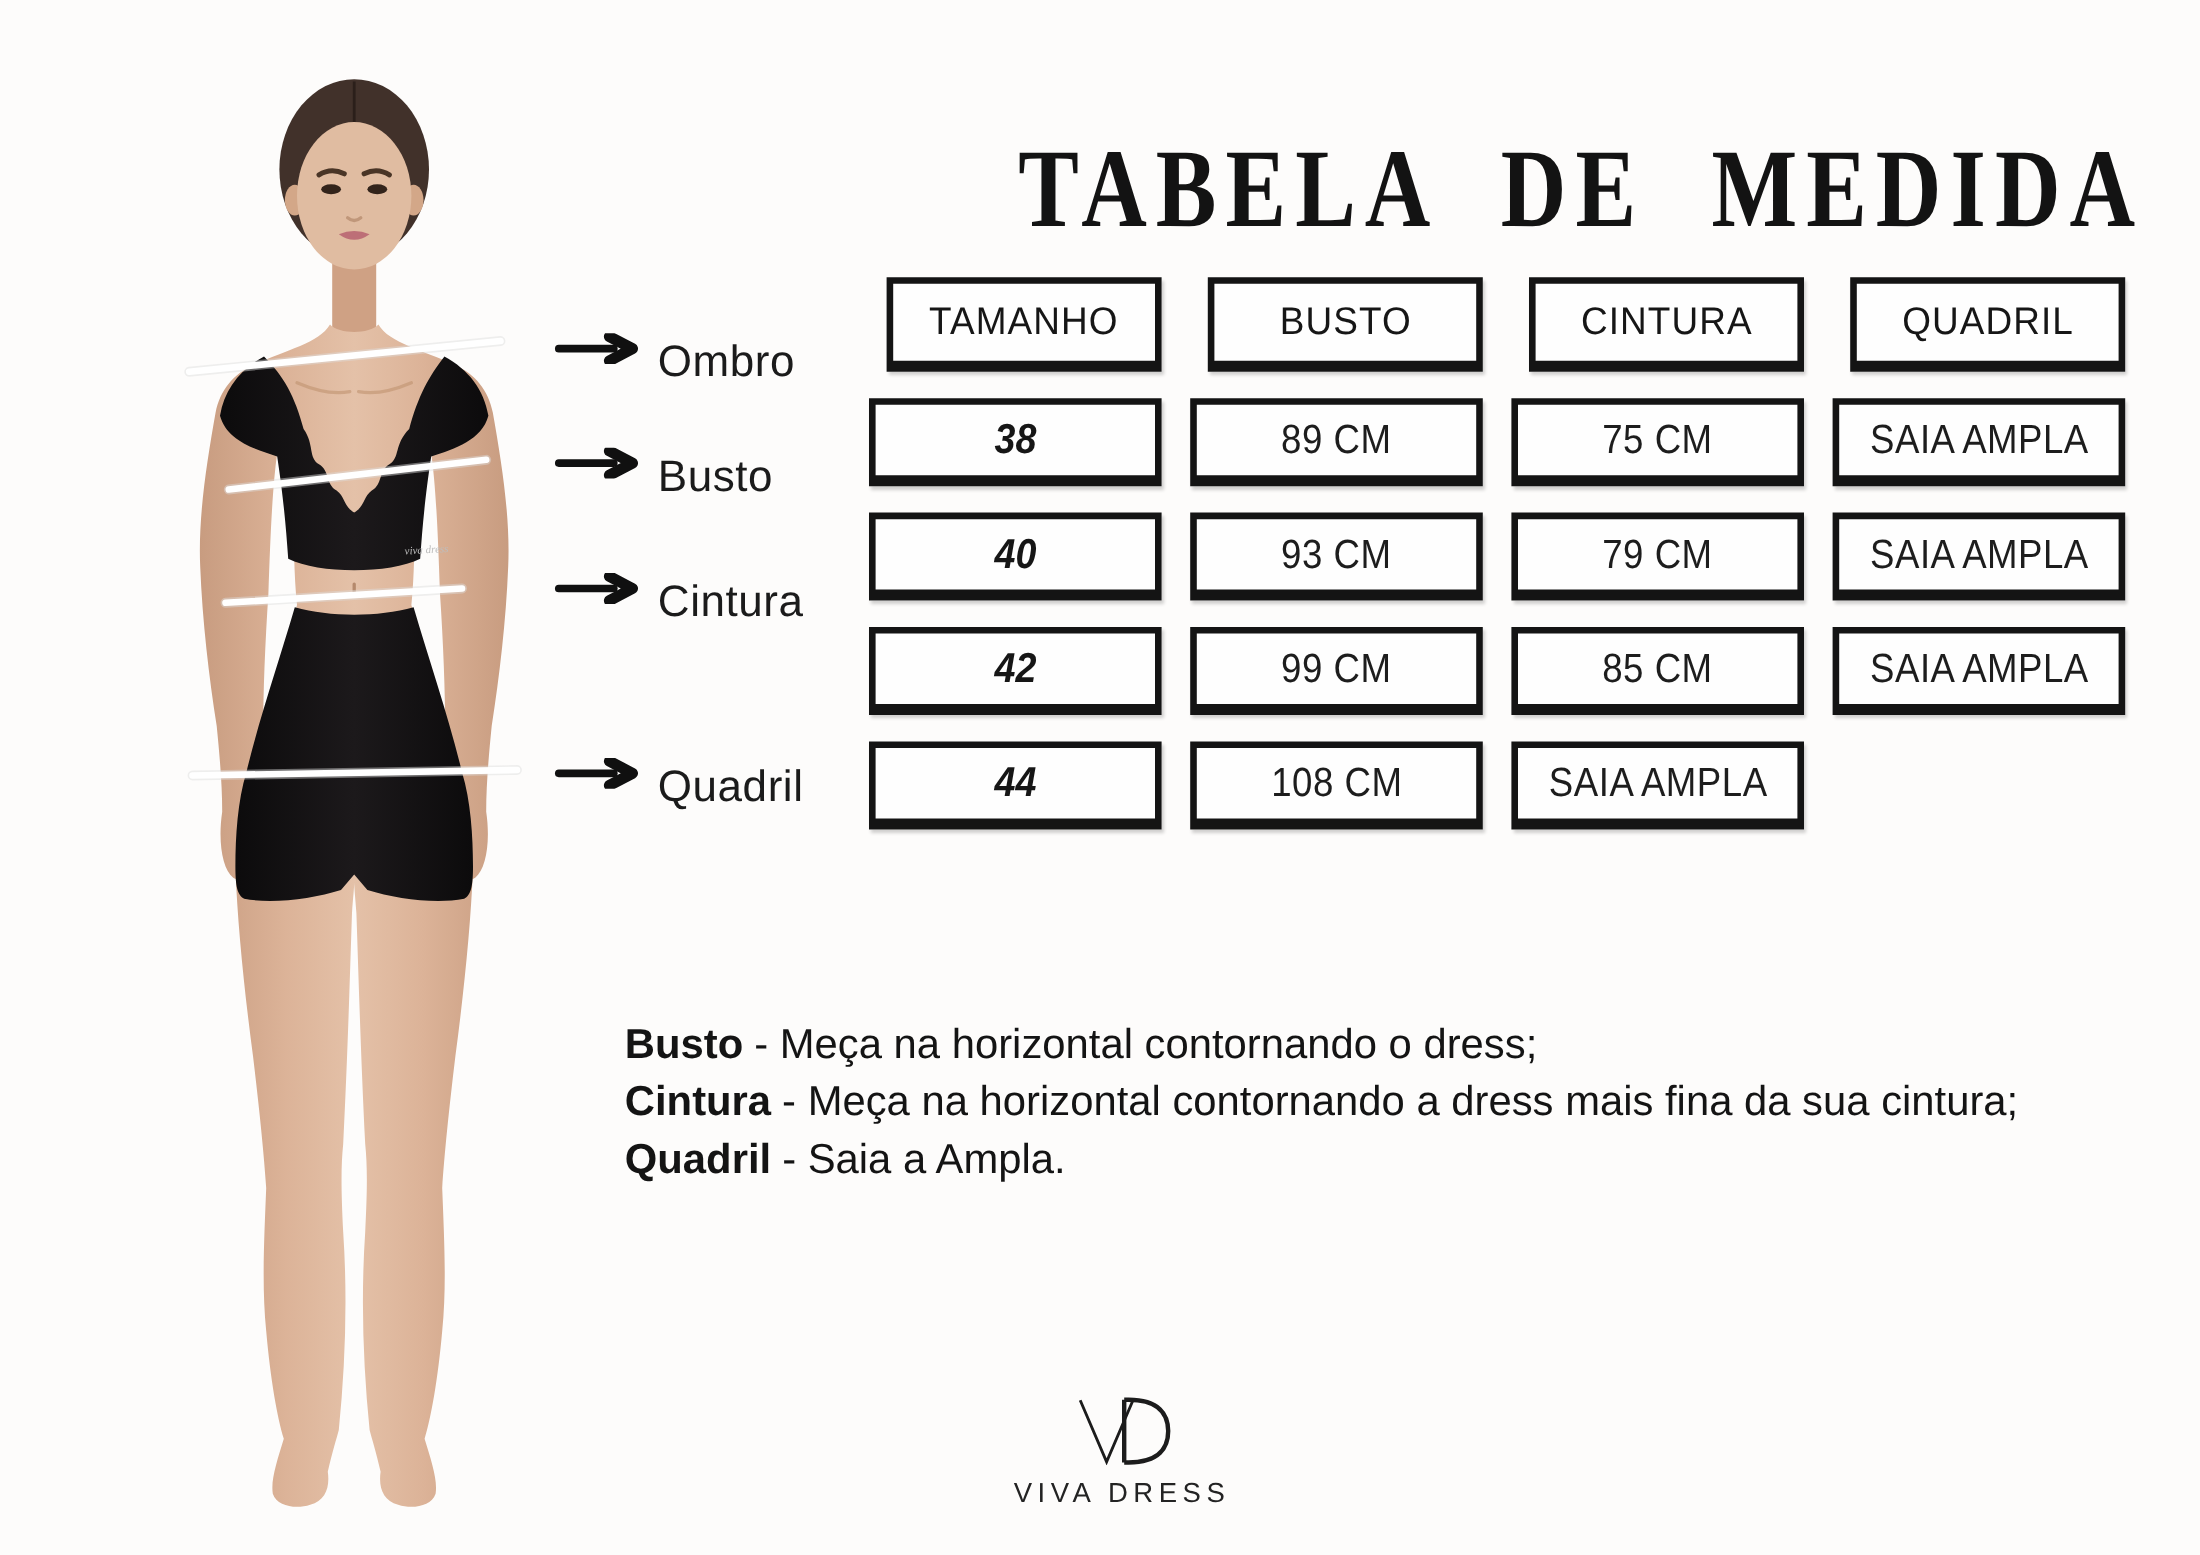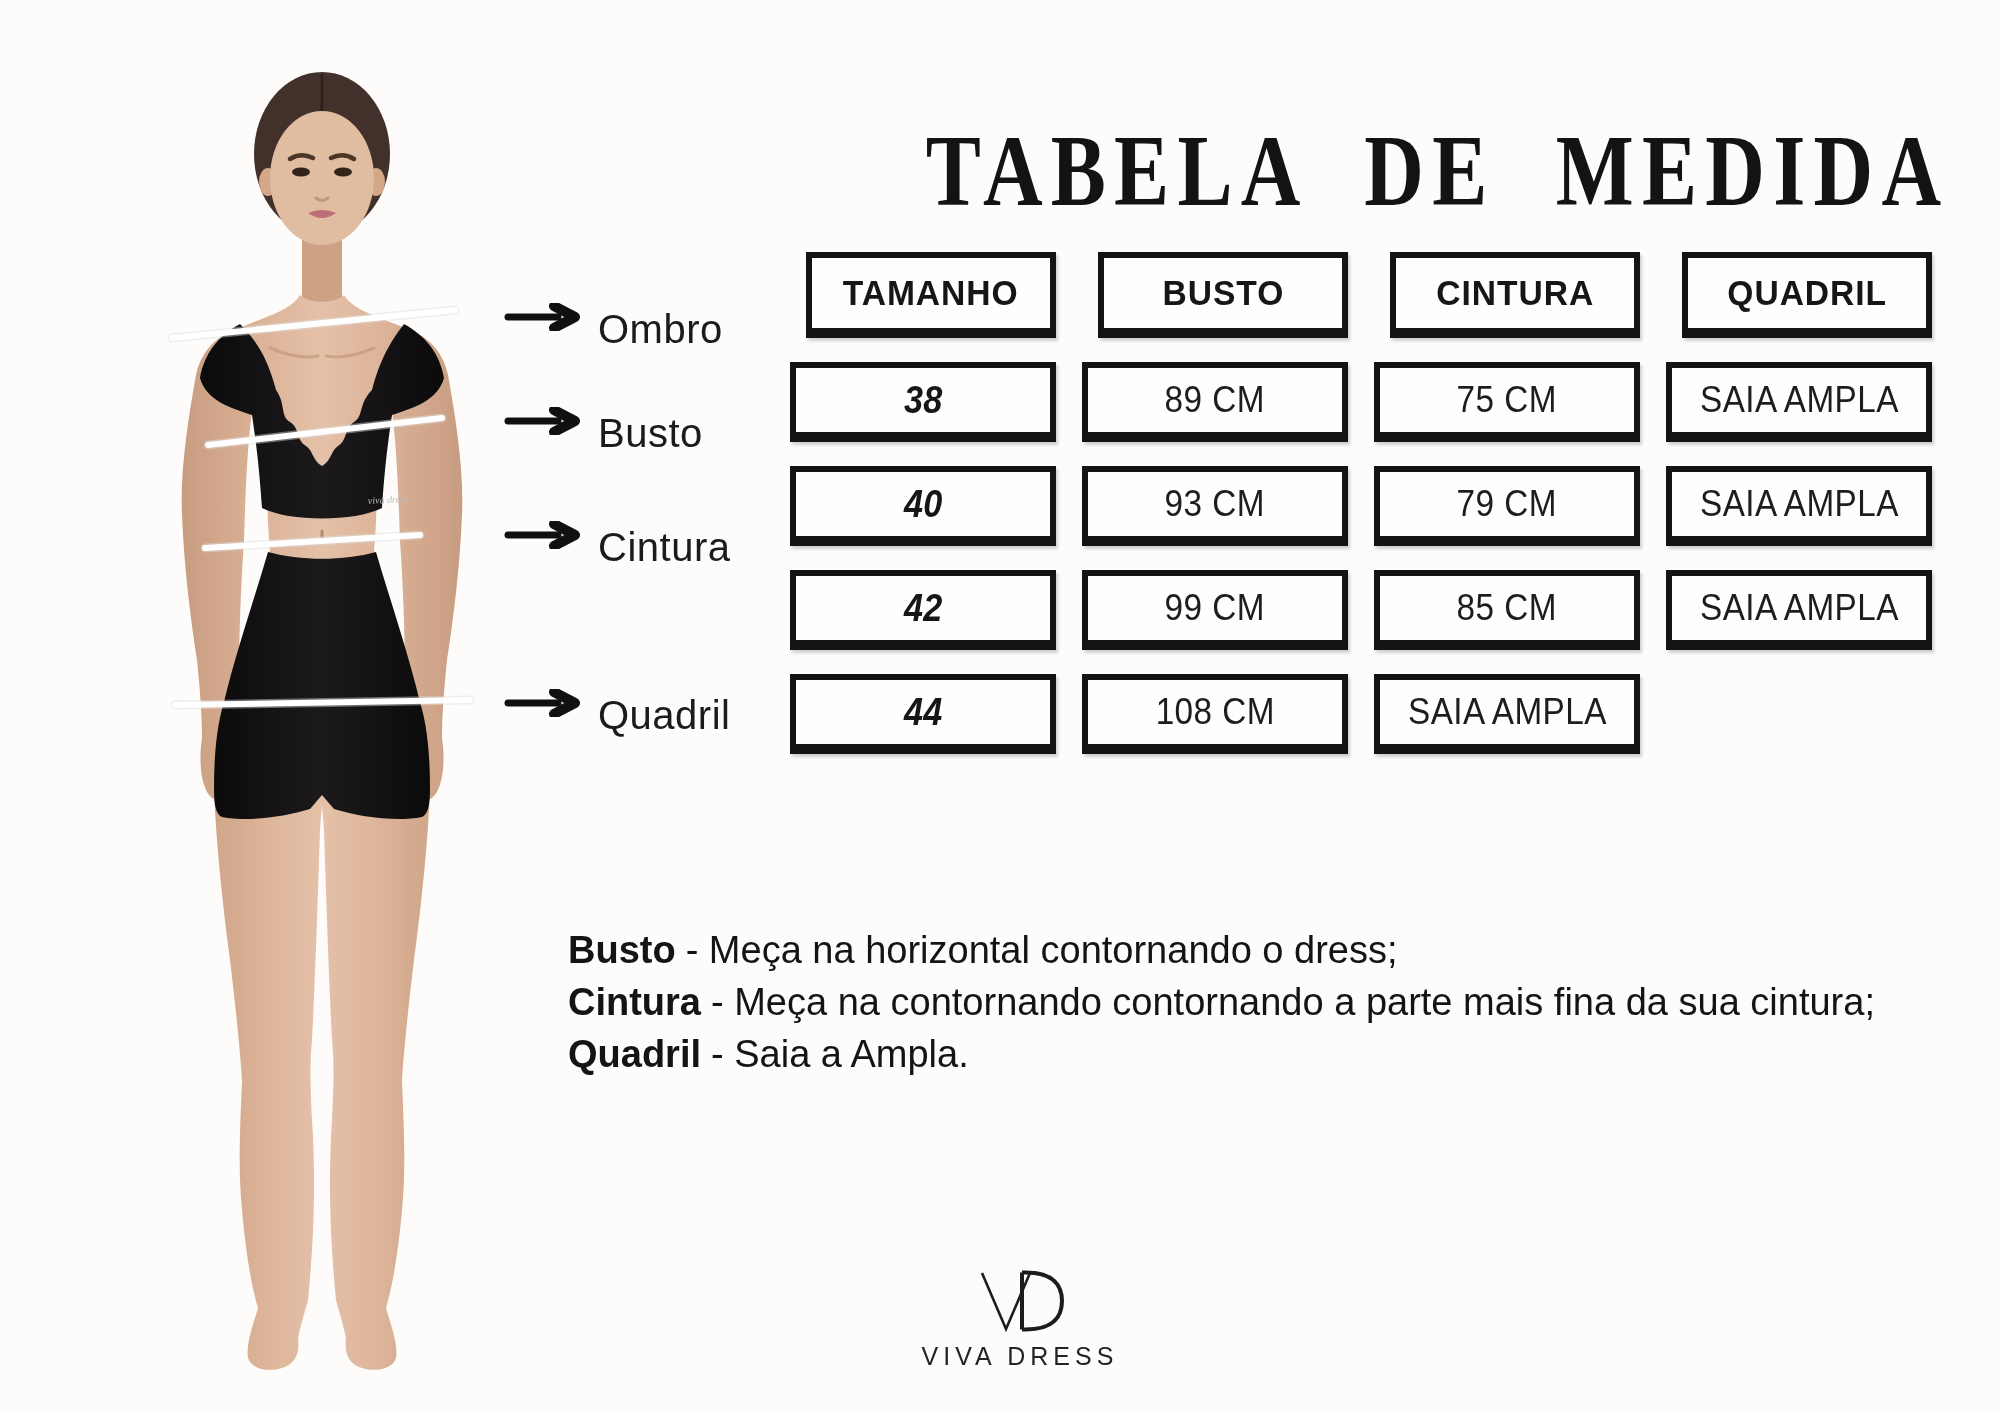--- a/index.html
+++ b/index.html
@@ -45,21 +45,21 @@
   .cell{
     box-sizing:border-box;
     background:#fefefe;
     border:6px solid #141414;
     border-bottom-width:10px;
     box-shadow:2px 3px 3px rgba(0,0,0,0.18);
     display:flex;align-items:center;justify-content:center;
     white-space:nowrap;
   }
   .cell>span{display:inline-block;transform:scaleX(0.9);}
-  .cell.head{font-weight:700;font-size:35px;letter-spacing:1px;margin-left:16px;}
+  .cell.head{font-weight:400;font-size:35px;letter-spacing:1px;margin-left:16px;}
   .cell.head>span{transform:scaleX(0.96);}
   .cell.size{font-weight:700;font-size:38px;font-style:italic;}
   .cell.val{font-weight:400;font-size:37px;color:#1d1d1d;letter-spacing:0.5px;}
   
   .notes{
     position:absolute;left:568px;top:924px;width:1430px;
     font-size:38px;line-height:52px;color:#141414;
   }
   .note-line .term{font-weight:700;margin-right:10px;}
   
@@ -322,21 +322,21 @@
     <div class="cell val">
         <span>SAIA AMPLA</span>
       </div>
   </div>
 
   <div class="notes">
     <div class="note-line">
       <span class="term">Busto</span><span>- Meça na horizontal contornando o dress;</span>
     </div>
     <div class="note-line">
-      <span class="term">Cintura</span><span>- Meça na contornando contornando a parte mais fina da sua cintura;</span>
+      <span class="term">Cintura</span><span>- Meça na horizontal contornando a dress mais fina da sua cintura;</span>
     </div>
     <div class="note-line">
       <span class="term">Quadril</span><span>- Saia a Ampla.</span>
     </div>
   </div>
 
   <div class="brand">
     <svg width="120" height="62" viewBox="0 0 120 62">
       <polyline points="22,3 46,59 70,3" fill="none" stroke="#1c1c1c" stroke-width="2.6"></polyline>
       <path d="M 62,2.5 L 62,59.5 M 62,2.5 L 66,2.5 C 94,2.5 102,16 102,31 C 102,46 94,59.5 66,59.5 L 62,59.5" fill="none" stroke="#1c1c1c" stroke-width="4"></path>

